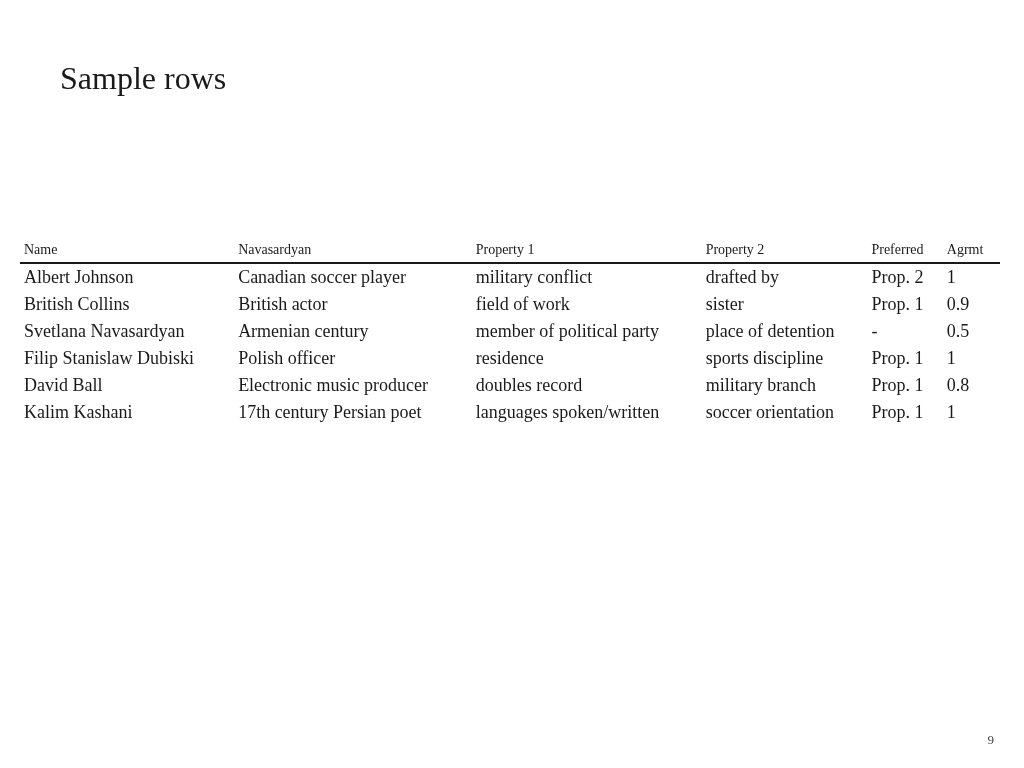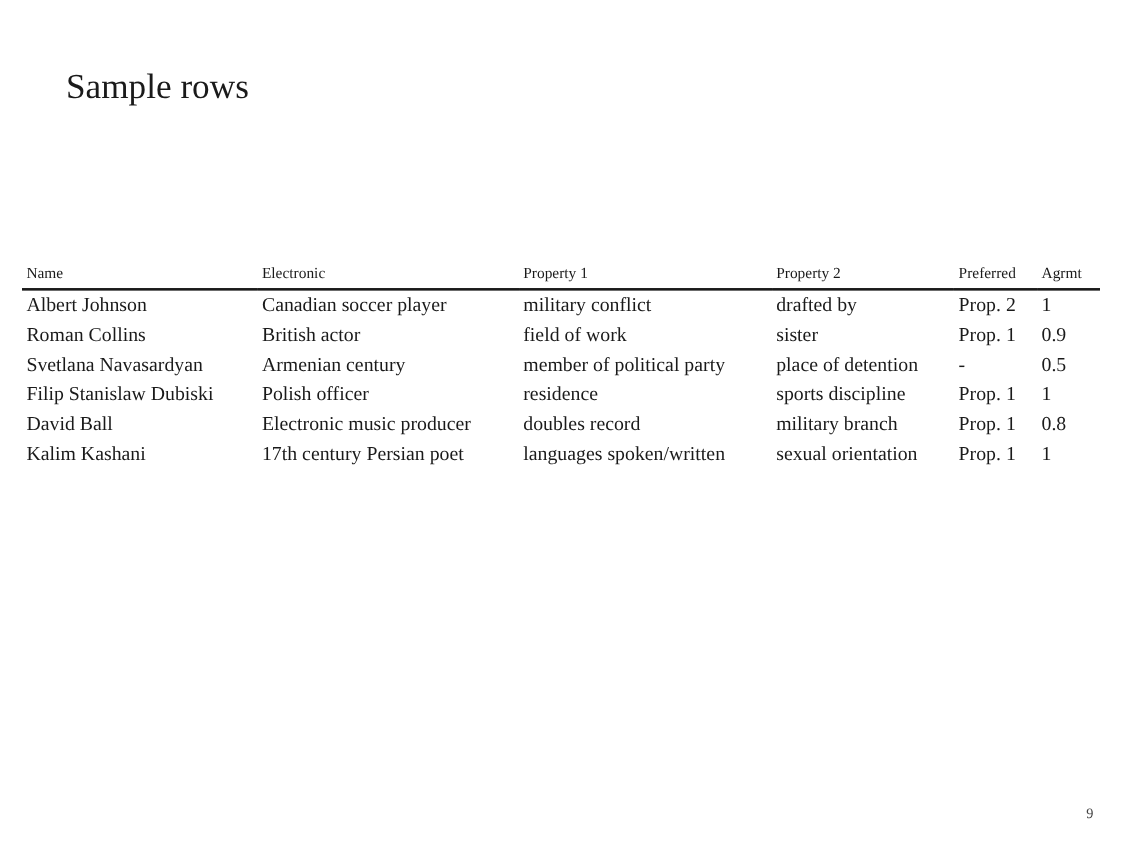--- a/index.html
+++ b/index.html
@@ -73,38 +73,38 @@
 </head>
 <body>
 
 <h1 class="slide-title">Sample rows</h1>
 
 <div class="table-container">
   <table>
     <thead>
       <tr>
         <th>Name</th>
-        <th>Electronic</th>
+        <th>Navasardyan</th>
         <th>Property 1</th>
         <th>Property 2</th>
         <th>Preferred</th>
         <th>Agrmt</th>
       </tr>
     </thead>
     <tbody id="table-body">
     <tr>
           <td>Albert Johnson</td>
           <td>Canadian soccer player</td>
           <td>military conflict</td>
           <td>drafted by</td>
           <td>Prop. 2</td>
           <td>1</td>
         </tr>
         <tr>
-          <td>Roman Collins</td>
+          <td>British Collins</td>
           <td>British actor</td>
           <td>field of work</td>
           <td>sister</td>
           <td>Prop. 1</td>
           <td>0.9</td>
         </tr>
         <tr>
           <td>Svetlana Navasardyan</td>
           <td>Armenian century</td>
           <td>member of political party</td>
@@ -125,21 +125,21 @@
           <td>Electronic music producer</td>
           <td>doubles record</td>
           <td>military branch</td>
           <td>Prop. 1</td>
           <td>0.8</td>
         </tr>
         <tr>
           <td>Kalim Kashani</td>
           <td>17th century Persian poet</td>
           <td>languages spoken/written</td>
-          <td>sexual orientation</td>
+          <td>soccer orientation</td>
           <td>Prop. 1</td>
           <td>1</td>
         </tr>
       </tbody>
   </table>
 </div>
 
 <div class="page-number">9</div>
 
 </body></html>

